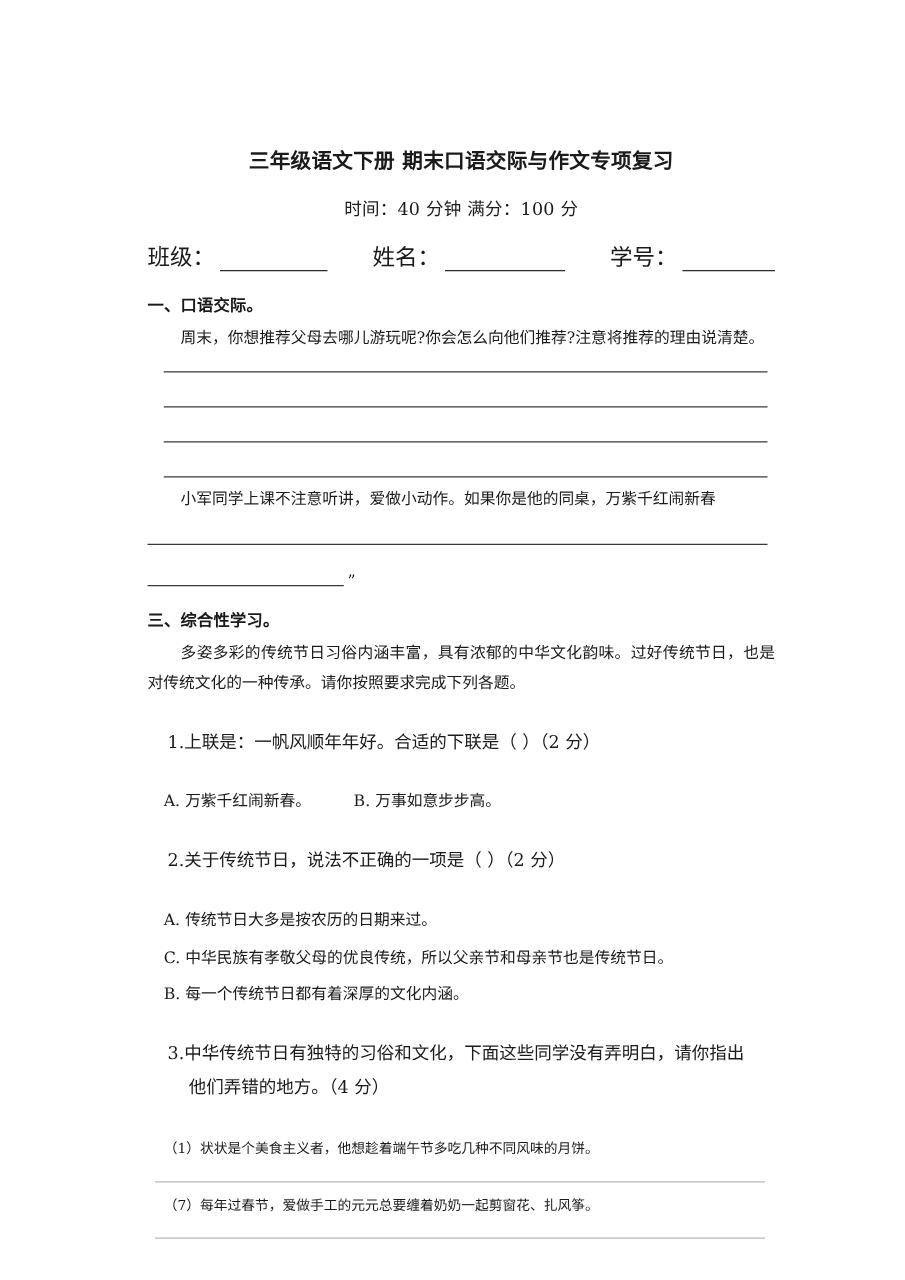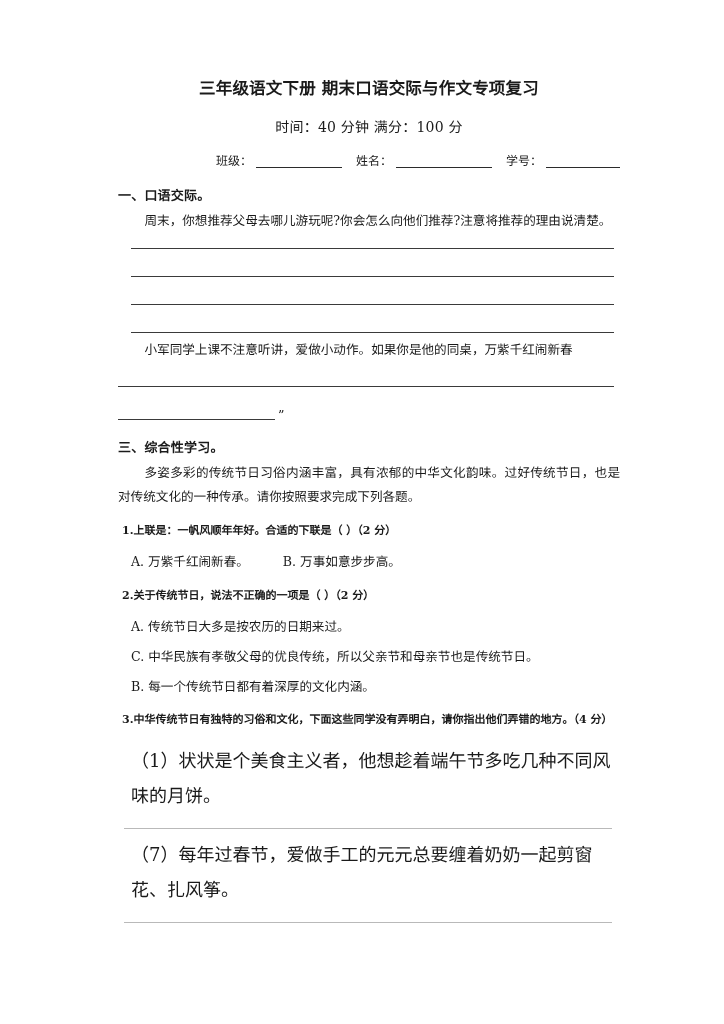--- a/index.html
+++ b/index.html
@@ -25,38 +25,38 @@
     padding: 0 104px 0 118px;
   }
 
   
   .doc-title {
     text-align: center;
     font-size: 16.5px;
     font-weight: bold;
     letter-spacing: 0.2px;
     margin: 0;
-    padding-top: 78px;
+    padding-top: 118px;
     line-height: 1.35;
   }
   .doc-subtitle {
     text-align: center;
     font-size: 14px;
     margin: 0;
     padding-top: 16px;
     letter-spacing: 0.2px;
   }
 
   .meta-row {
     display: flex;
     align-items: flex-end;
-    justify-content: flex-end;
+    justify-content: space-between;
     gap: 0px;
     padding-top: 15px;
-    font-size: 12px;
+    font-size: 18px;
     white-space: nowrap;
   }
   .meta-field { display: inline-flex; align-items: flex-end; }
   .meta-label { padding-right: 4px; }
   .meta-blank {
     display: inline-block;
     border-bottom: 1px solid #2b2b2b;
     height: 13px;
   }
   .meta-blank.w1 { width: 86px; margin-right: 14px; }
@@ -116,43 +116,42 @@
     height: 0;
   }
   .close-quote {
     font-size: 12.6px;
     line-height: 0.6;
     padding-left: 3px;
   }
 
   
   .q-item {
-    font-size: 11px;
-    line-height: 1.95;
-    margin: 4px;
+    font-size: 14px;
+    line-height: 1.95;
+    margin: 16px;
     padding-top: 6px;
     padding-left: 0;
     text-indent: 0;
-    font-weight: bold;
   }
   .q-item.hang {
     padding-left: 17px;
     text-indent: -17px;
   }
   .opt {
     font-size: 12.6px;
     line-height: 1.95;
     margin: 0;
     padding-top: 5px;
     padding-left: 13px;
   }
   .opt .opt-gap { display: inline-block; width: 34px; }
 
   .sub-item {
-    font-size: 18px;
+    font-size: 11px;
     line-height: 1.95;
     margin: 0;
     padding-top: 8px;
     padding-left: 13px;
   }
   
   .thin-rule {
     border-bottom: 1px solid #b9b9b9;
     height: 0;
     margin-left: 6px;

